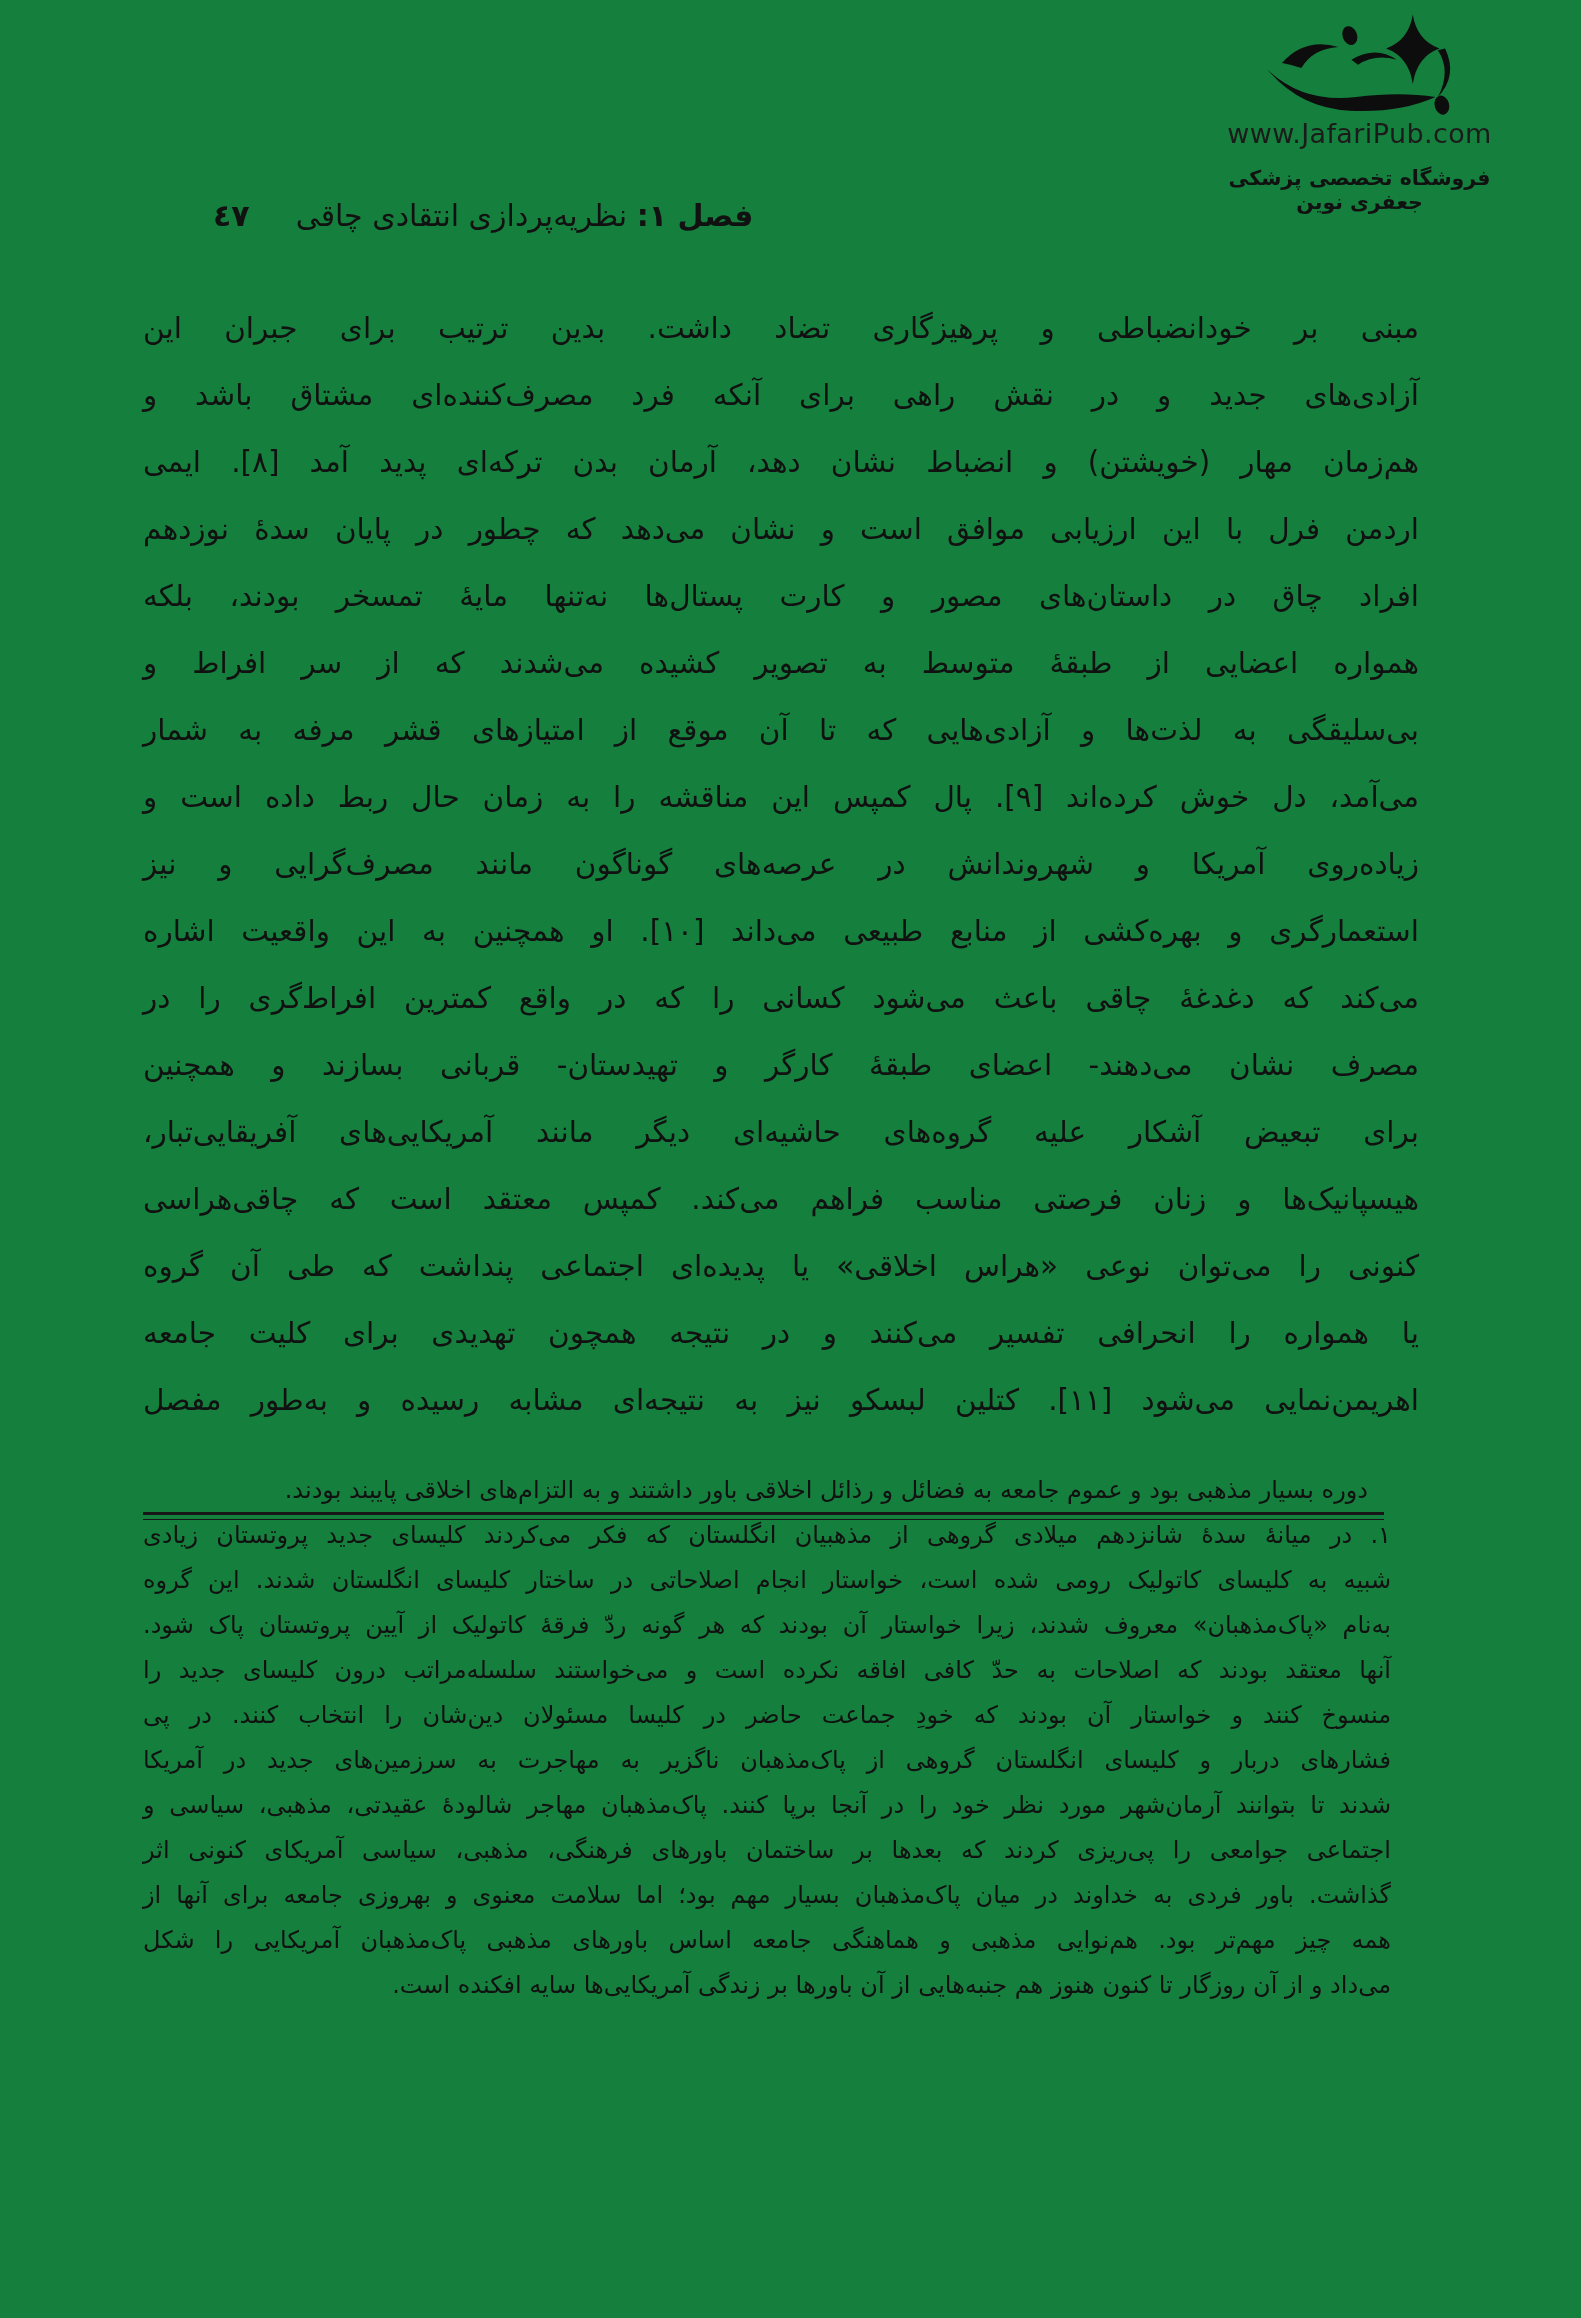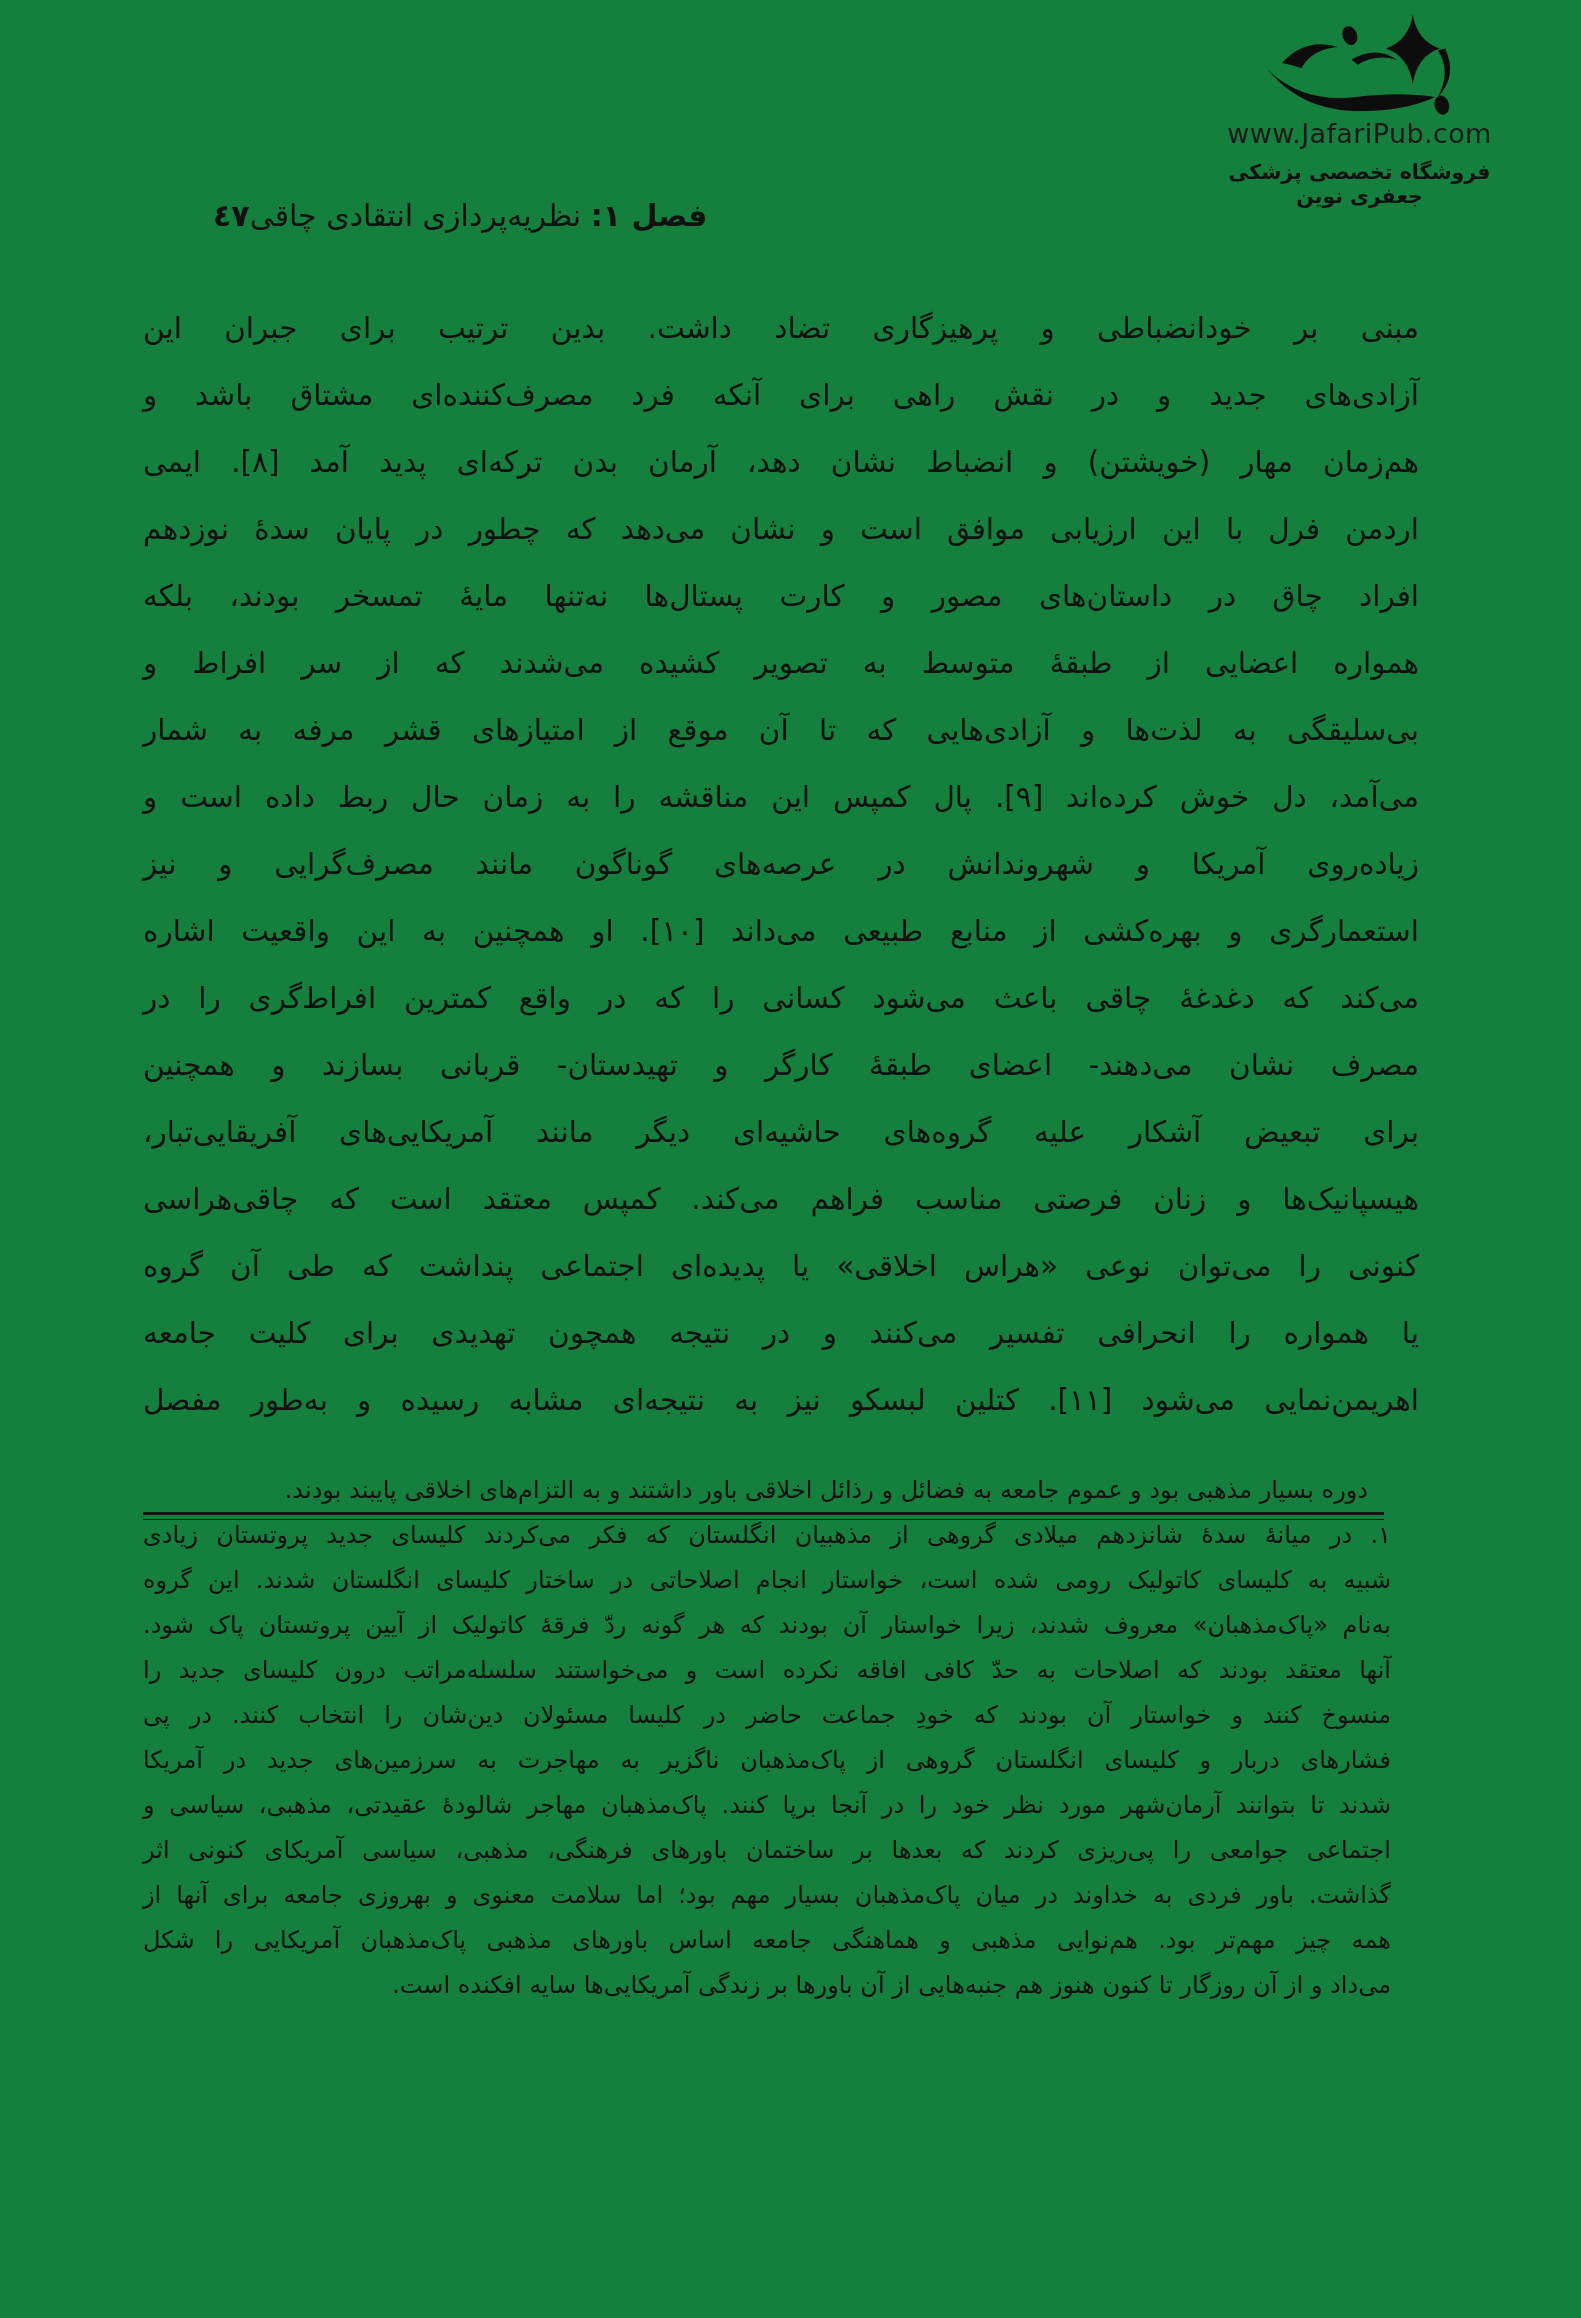--- a/index.html
+++ b/index.html
@@ -18,26 +18,26 @@
   }
   .logo-mark{display:block;margin:0 auto;width:223px;height:105px;}
   .logo-url{
     font-size:27px;letter-spacing:0.4px;color:#1b1b1b;
     margin-top:0px;
     font-family:"DejaVu Sans", sans-serif;
   }
   .logo-tagline{
     direction:rtl;
     font-size:20.5px;font-weight:bold;color:#111;
-    margin-top:11px;
+    margin-top:17px;
   }
   
   .running-head{
     position:absolute;top:198px;left:143px;
-    display:flex;align-items:baseline;
+    display:flex;align-items:baseline;gap:46px;
     padding-left:70px;
     font-size:30px;
   }
   .page-number{font-weight:bold;}
   .chapter{direction:rtl;white-space:nowrap;}
   .chapter-label{font-weight:bold;}
   .chapter-title{font-weight:normal;margin-top:28px;}
   
   .body-block{
     position:absolute;top:295px;left:143px;width:1276px;

